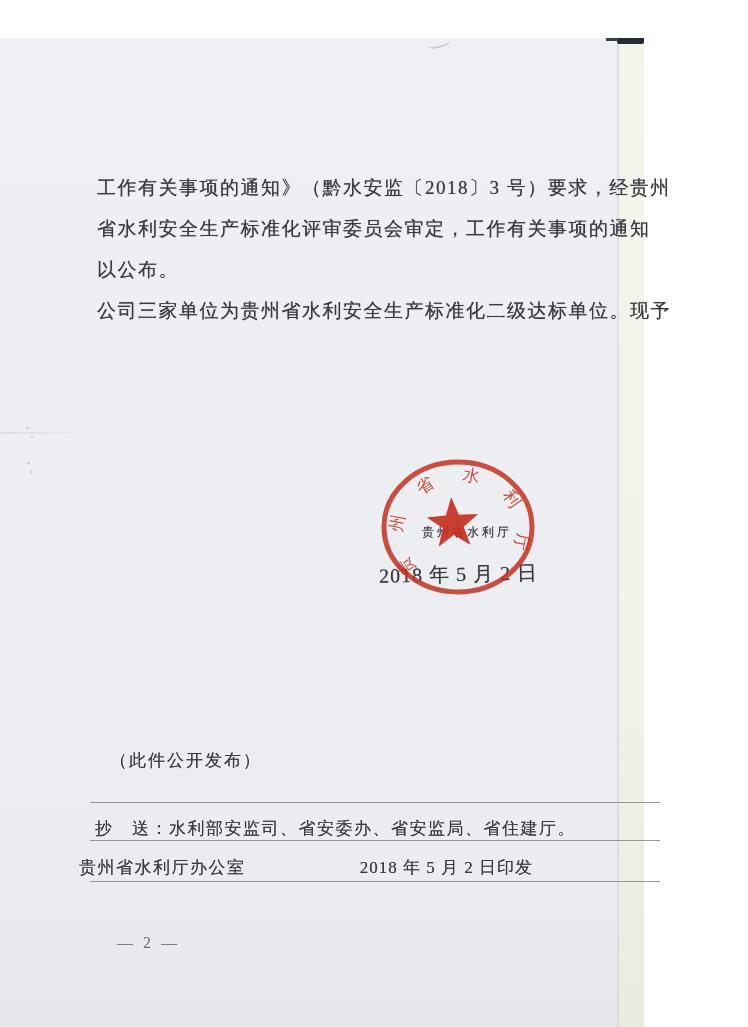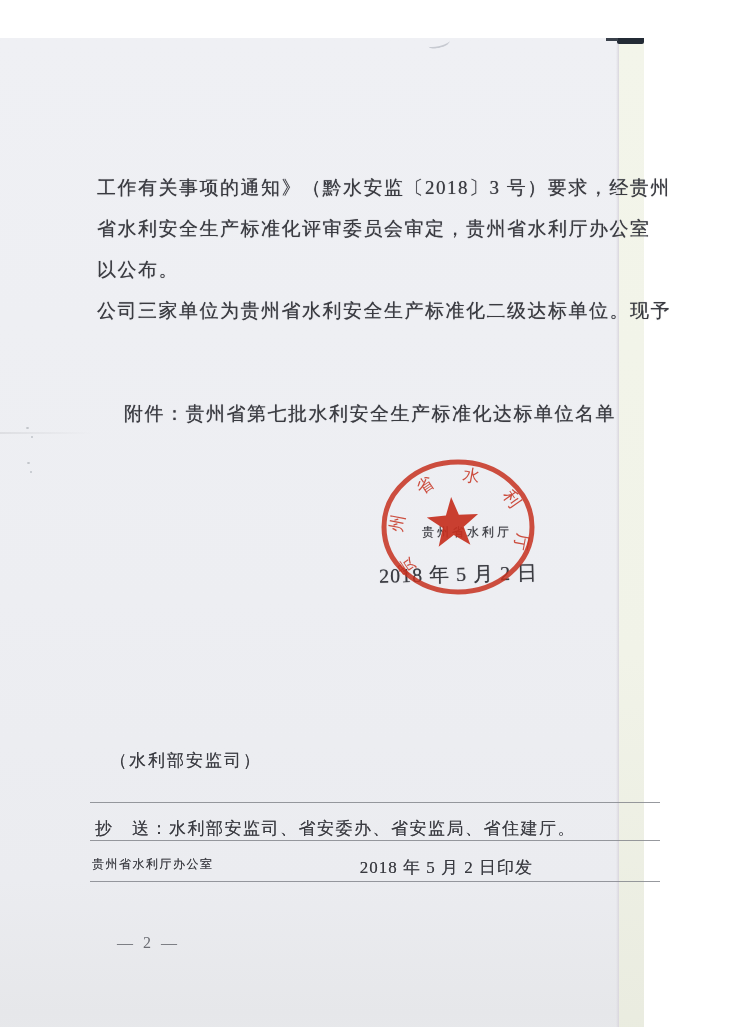--- a/index.html
+++ b/index.html
@@ -109,22 +109,22 @@
   .rule-2 { top: 802px; }
   .rule-3 { top: 843px; }
   .cc-line {
     position: absolute; left: 95px; top: 779px;
     font-size: 17px; letter-spacing: 1.5px;
     white-space: nowrap;
     text-shadow: 0 0 0.6px rgba(58,59,65,.7);
     font-family: Liberation Serif, serif;
   }
   .office-line {
-    position: absolute; left: 92px; top: 818px;
-    font-size: 12px; letter-spacing: 1.5px;
+    position: absolute; left: 79px; top: 818px;
+    font-size: 17px; letter-spacing: 1.5px;
     white-space: nowrap;
     text-shadow: 0 0 0.6px rgba(58,59,65,.7);
   }
   .print-date {
     position: absolute; right: 111px; top: 818px;
     font-size: 17px; letter-spacing: 1px;
     white-space: nowrap;
     text-shadow: 0 0 0.6px rgba(58,59,65,.7);
     text-align: center;
   }
@@ -146,46 +146,45 @@
   <div class="corner-mark-nub"></div>
   <div class="top-squiggle"></div>
   <div class="crease"></div>
   <div class="speck" style="left:26px;top:389px;width:3px;height:2px;"></div>
   <div class="speck" style="left:31px;top:398px;width:2px;height:2px;"></div>
   <div class="speck" style="left:27px;top:424px;width:3px;height:2px;"></div>
   <div class="speck" style="left:30px;top:433px;width:2px;height:2px;"></div>
 
   <div class="doc-body">
     <div>工作有关事项的通知》（黔水安监〔2018〕3 号）要求，经贵州</div>
-    <div>省水利安全生产标准化评审委员会审定，贵州省水利厅办公室</div>
+    <div>省水利安全生产标准化评审委员会审定，工作有关事项的通知</div>
     <div>以公布。</div>
     <div>公司三家单位为贵州省水利安全生产标准化二级达标单位。现予</div>
   </div>
 
-  <div class="attachment">附件：贵州省第七批水利安全生产标准化达标单位名单</div>
 
   <div class="issuer">贵州省水利厅</div>
   <div class="issue-date">2018 年 5 月 2 日</div>
 
   <svg class="seal" viewBox="0 0 200 200">
     <ellipse cx="100" cy="100" rx="74" ry="65" fill="none" stroke-width="5" stroke-opacity="0.85" stroke="#c5301f"></ellipse>
     <g transform="rotate(-4 95 97)">
       <polygon transform="translate(95 97)" points="0,-27 6.5,-8.9 25.7,-8.3 10.5,3.4 15.9,21.8 0,11 -15.9,21.8 -10.5,3.4 -25.7,-8.3 -6.5,-8.9" fill-opacity="0.92" fill="#c5301f"></polygon>
     </g>
     <g font-size="17" fill-opacity="0.85" font-family="'Liberation Serif','DejaVu Serif',serif" text-anchor="middle" transform="rotate(-12 100 100)" fill="#c5301f">
       <text transform="translate(46.2 125.5) rotate(-112)">贵</text>
       <text transform="translate(46.6 85.7) rotate(-67)">州</text>
       <text transform="translate(78.3 57.8) rotate(-22)">省</text>
       <text transform="translate(121.7 57.8) rotate(22)">水</text>
       <text transform="translate(153.4 85.7) rotate(67)">利</text>
       <text transform="translate(153.8 125.5) rotate(112)">厅</text>
     </g>
   </svg>
 
-  <div class="public-note">（水利部安监司）</div>
+  <div class="public-note">（此件公开发布）</div>
 
   <div class="rule rule-1"></div>
   <div class="cc-line">抄　送：水利部安监司、省安委办、省安监局、省住建厅。</div>
   <div class="rule rule-2"></div>
   <div class="office-line">贵州省水利厅办公室</div>
   <div class="print-date">2018 年 5 月 2 日印发</div>
   <div class="rule rule-3"></div>
 
   <div class="page-number">— 2 —</div>
 

